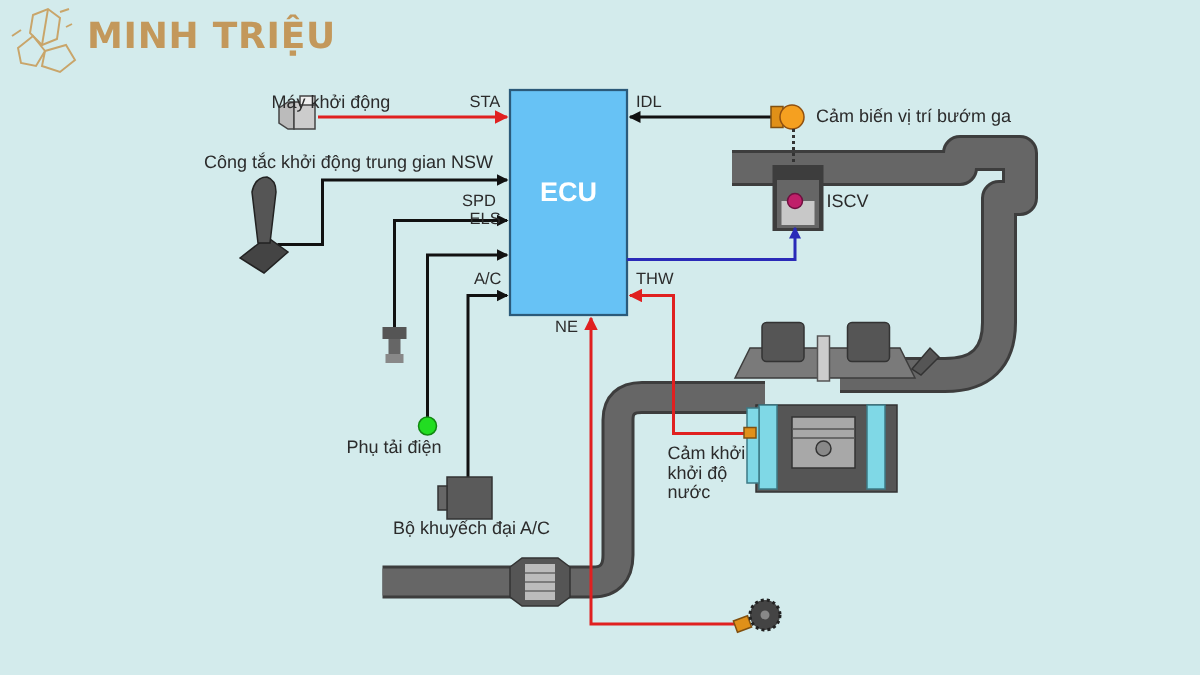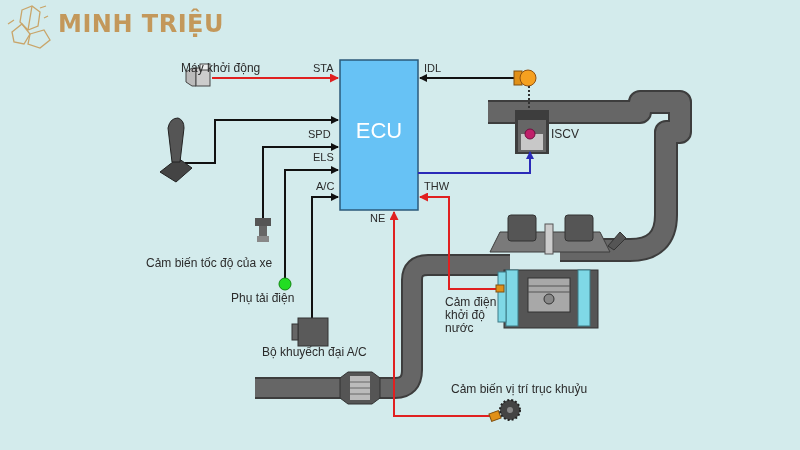--- a/index.html
+++ b/index.html
@@ -12,21 +12,21 @@
   #stage { position: absolute; left: 0; top: 0; width: 736px; height: 450px; }
   .lbl { position: absolute; font-size: 12px; color: #2b2b2b; white-space: nowrap; line-height: 13px; }
   .sig { position: absolute; font-size: 11px; color: #2b2b2b; white-space: nowrap; }
   .brand {
     position: absolute; left: 58px; top: 10px;
     font-family: "DejaVu Sans", sans-serif; font-weight: bold;
     font-size: 24px; color: #c3985b; letter-spacing: 0.5px;
   }
   .ecu-text {
     position: absolute; left: 340px; top: 118px; width: 78px;
-    text-align: center; color: #ffffff; font-weight: normal; font-size: 22px;
+    text-align: center; color: #ffffff; font-weight: bold; font-size: 18px;
   }
 </style>
 </head>
 <body>
 
 <div id="stage">
   <svg width="800" height="450" viewBox="0 0 800 450" style="position:absolute;left:0;top:0">
     <defs>
       <marker id="arrBlack" markerWidth="8" markerHeight="8" refX="7" refY="4" orient="auto" markerUnits="userSpaceOnUse">
         <path d="M0,0 L8,4 L0,8 z" fill="#111"></path>
@@ -137,30 +137,33 @@
       <circle cx="510" cy="410" r="3" fill="#888"></circle>
     </g>
   </svg>
 
   <div class="brand">MINH TRIỆU</div>
 
   <div class="ecu-text">ECU</div>
 
   <div class="sig" style="left:313px;top:62px">STA</div>
   <div class="sig" style="left:308px;top:128px">SPD</div>
-  <div class="sig" style="left:313px;top:151px">ELS</div>
+  <div class="sig" style="left:313px;top:140px">ELS</div>
   <div class="sig" style="left:316px;top:180px">A/C</div>
   <div class="sig" style="left:424px;top:62px">IDL</div>
   <div class="sig" style="left:424px;top:180px">THW</div>
   <div class="sig" style="left:370px;top:212px">NE</div>
 
   <div class="lbl" style="left:181px;top:62px">Máy khởi động</div>
-  <div class="lbl" style="left:146px;top:257px">Cảm biến tốc độ của xe</div>
+  <div class="lbl" style="left:136px;top:102px">
+    <span>Công tắc khởi động trung gian</span>
+    <span>NSW</span>
+  </div>
   <div class="lbl" style="left:231px;top:292px">Phụ tải điện</div>
   <div class="lbl" style="left:262px;top:346px">Bộ khuyếch đại A/C</div>
+  <div class="lbl" style="left:544px;top:71px">Cảm biến vị trí bướm ga</div>
   <div class="lbl" style="left:551px;top:128px">ISCV</div>
   <div class="lbl" style="left:445px;top:296px">
-    <div>Cảm điện</div>
+    <div>Cảm khởi</div>
     <div>khởi độ</div>
     <div>nước</div>
   </div>
-  <div class="lbl" style="left:451px;top:383px">Cảm biến vị trí trục khuỷu</div>
 </div>
 
 </body></html>

